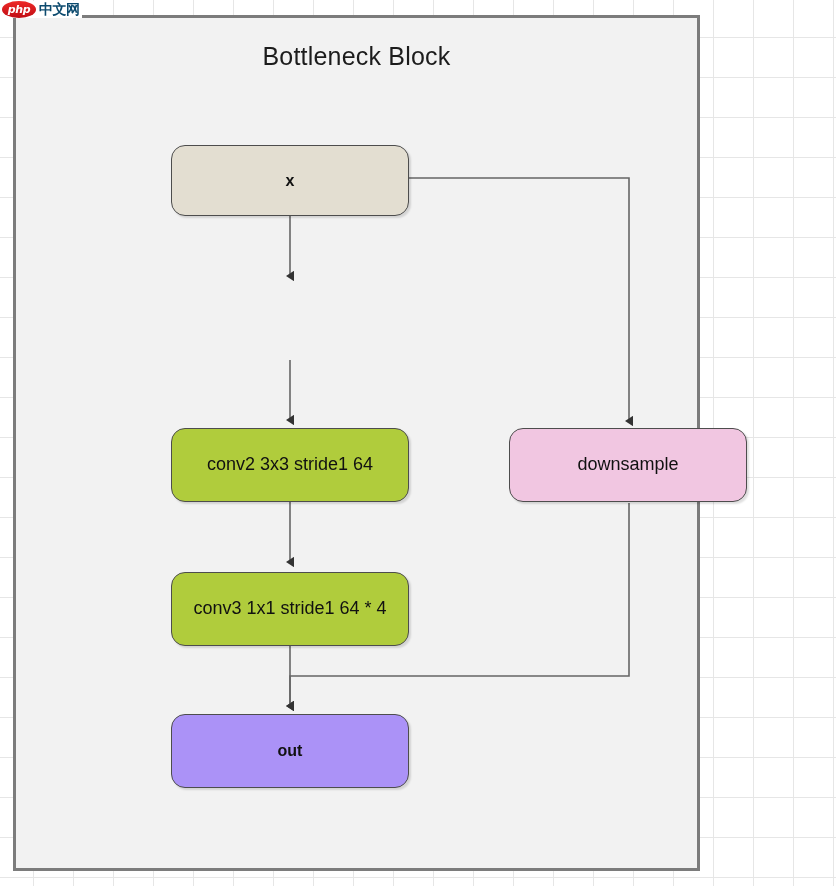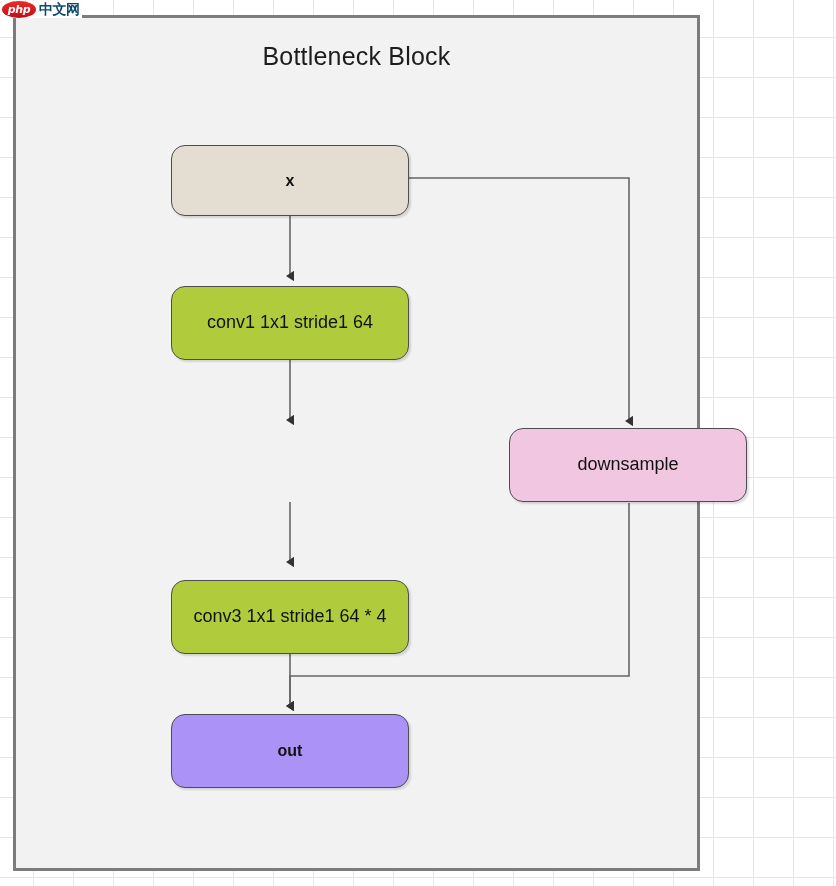--- a/index.html
+++ b/index.html
@@ -154,26 +154,26 @@
 
     <path d="M409,178 L629,178 L629,421" stroke="#666666" stroke-width="1.6" fill="none" marker-end="url(#ah)"></path>
 
     <path d="M629,503 L629,676 L290,676 L290,706" stroke="#666666" stroke-width="1.6" fill="none" marker-end="url(#ah)"></path>
   </svg>
 
   <div class="node node-x" style="left:171px; top:145px; width:238px; height:71px;">
     <span class="lbl-bold">x</span>
   </div>
 
-  <div class="node node-conv" style="left:171px; top:286px; width:238px; height:74px;">
-    <span class="lbl-conv">conv1 1x1 stride1 64</span>
+
+  <div class="node node-conv" style="left:171px; top:428px; width:238px; height:74px;">
+    <span class="lbl-conv">conv2 3x3 stride1 64</span>
   </div>
 
-
-  <div class="node node-conv" style="left:171px; top:572px; width:238px; height:74px;margin-top:8px;">
+  <div class="node node-conv" style="left:171px; top:572px; width:238px; height:74px;">
     <span class="lbl-conv">conv3 1x1 stride1 64 * 4</span>
   </div>
 
   <div class="node node-out" style="left:171px; top:714px; width:238px; height:74px;">
     <span class="lbl-bold">out</span>
   </div>
 
   <div class="node node-down" style="left:509px; top:428px; width:238px; height:74px;">
     <span class="lbl-plain">downsample</span>
   </div>

